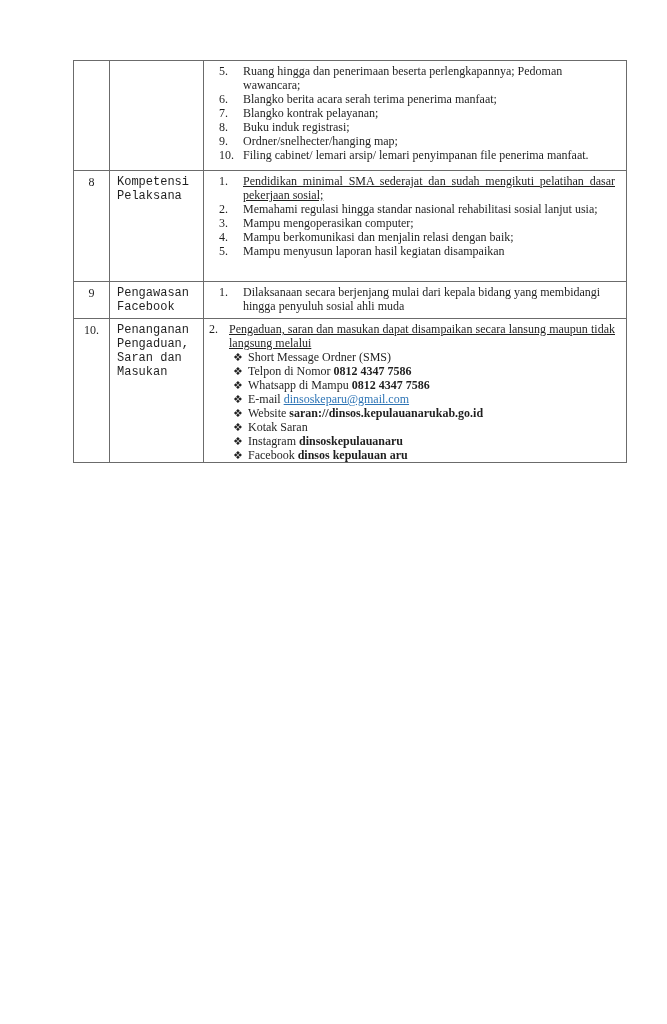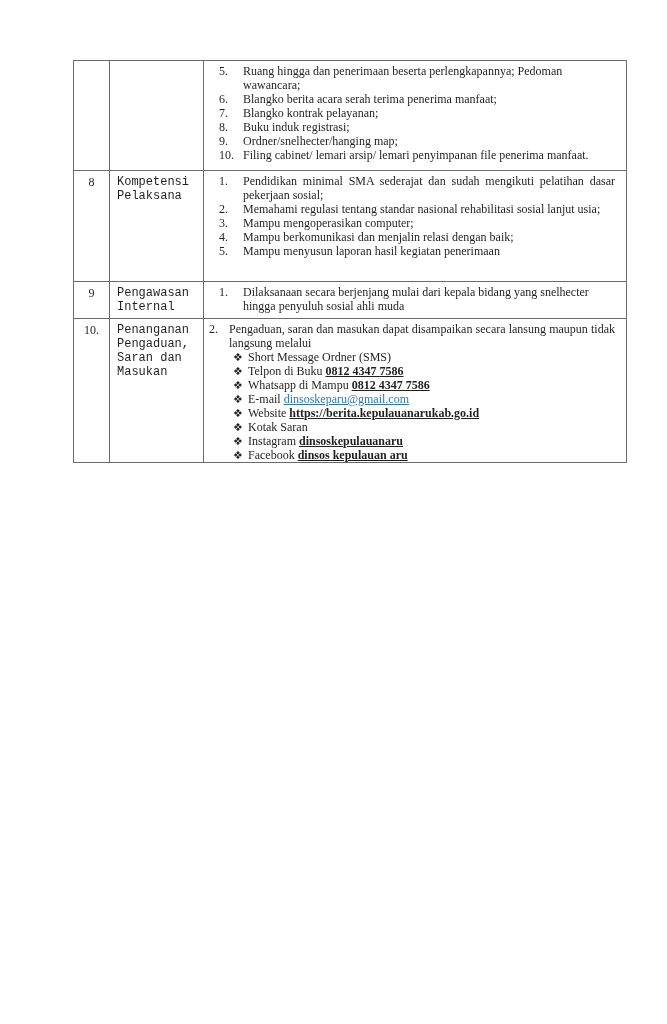--- a/index.html
+++ b/index.html
@@ -22,26 +22,26 @@
   tr.r3 td { height:140px; }
   td.c-num   { text-align:center; padding-top:4px; }
   td.c-label { padding:4px 6px 0 7px;font-family:Liberation Mono, monospace; }
   td.c-content { padding:3px 11px 0 5px; }
   .ol  { margin-left:10px; }
   .ol-tight { margin-left:0; }
   .oli { display:flex; }
   .oli .n { flex:0 0 24px; }
   .oli .n-sm { flex:0 0 20px; }
   .oli .t { flex:1 1 auto; }
-  .t.just { text-align:justify; }
+  .t.just { text-align:justify;text-decoration:underline; }
   .bl  { margin-left:24px; }
   .bli { display:flex; }
   .bli .b { flex:0 0 15px; font-size:11px; line-height:14px; }
   .bli .t { flex:1 1 auto; }
-  .bold { font-weight:bold;text-decoration:underline; }
+  .bold { font-weight:bold; }
   a.link { color:#2e75b6; text-decoration:underline; cursor:pointer;text-align:right; }
 </style>
 </head>
 <body>
 
 <div class="page">
   <table class="doc">
     <colgroup>
       <col style="width:36px">
       <col style="width:94px">
@@ -86,46 +86,46 @@
       <td class="c-num">8</td>
       <td class="c-label">Kompetensi Pelaksana</td>
       <td class="c-content">
         <div class="ol">
           <div class="oli">
             <span class="n">1.</span>
             <span class="t just">Pendidikan minimal SMA sederajat dan sudah mengikuti pelatihan dasar pekerjaan sosial;</span>
           </div>
           <div class="oli">
             <span class="n">2.</span>
-            <span class="t">Memahami regulasi tentang standar nasional rehabilitasi sosial lanjut usia;</span>
+            <span class="t">Memahami regulasi hingga standar nasional rehabilitasi sosial lanjut usia;</span>
           </div>
           <div class="oli">
             <span class="n">3.</span>
             <span class="t">Mampu mengoperasikan computer;</span>
           </div>
           <div class="oli">
             <span class="n">4.</span>
             <span class="t">Mampu berkomunikasi dan menjalin relasi dengan baik;</span>
           </div>
           <div class="oli">
             <span class="n">5.</span>
-            <span class="t">Mampu menyusun laporan hasil kegiatan penerimaan</span>
+            <span class="t">Mampu menyusun laporan hasil kegiatan disampaikan</span>
           </div>
         </div>
       </td>
     </tr>
 
     <tr class="r2">
       <td class="c-num">9</td>
-      <td class="c-label">Pengawasan Internal</td>
+      <td class="c-label">Pengawasan Facebook</td>
       <td class="c-content">
         <div class="ol">
           <div class="oli">
             <span class="n">1.</span>
-            <span class="t">Dilaksanaan secara berjenjang mulai dari kepala bidang yang snelhecter hingga penyuluh sosial ahli muda</span>
+            <span class="t">Dilaksanaan secara berjenjang mulai dari kepala bidang yang membidangi hingga penyuluh sosial ahli muda</span>
           </div>
         </div>
       </td>
     </tr>
 
     <tr class="r3">
       <td class="c-num">10.</td>
       <td class="c-label">Penanganan Pengaduan, Saran dan Masukan</td>
       <td class="c-content">
         <div class="ol ol-tight">
@@ -133,33 +133,33 @@
             <span class="n n-sm">2.</span>
             <span class="t just">Pengaduan, saran dan masukan dapat disampaikan secara lansung maupun tidak langsung melalui</span>
           </div>
           <div class="bl">
             <div class="bli">
               <span class="b">❖</span>
               <span class="t"><span>Short Message Ordner (SMS)</span></span>
             </div>
             <div class="bli">
               <span class="b">❖</span>
-              <span class="t"><span>Telpon di Buku </span><span class="bold">0812 4347 7586</span></span>
+              <span class="t"><span>Telpon di Nomor </span><span class="bold">0812 4347 7586</span></span>
             </div>
             <div class="bli">
               <span class="b">❖</span>
               <span class="t"><span>Whatsapp di Mampu </span><span class="bold">0812 4347 7586</span></span>
             </div>
             <div class="bli">
               <span class="b">❖</span>
               <span class="t"><span>E-mail </span><a class="link">dinsoskeparu@gmail.com</a></span>
             </div>
             <div class="bli">
               <span class="b">❖</span>
-              <span class="t"><span>Website </span><span class="bold">https://berita.kepulauanarukab.go.id</span></span>
+              <span class="t"><span>Website </span><span class="bold">saran://dinsos.kepulauanarukab.go.id</span></span>
             </div>
             <div class="bli">
               <span class="b">❖</span>
               <span class="t"><span>Kotak Saran</span></span>
             </div>
             <div class="bli">
               <span class="b">❖</span>
               <span class="t"><span>Instagram </span><span class="bold">dinsoskepulauanaru</span></span>
             </div>
             <div class="bli">

